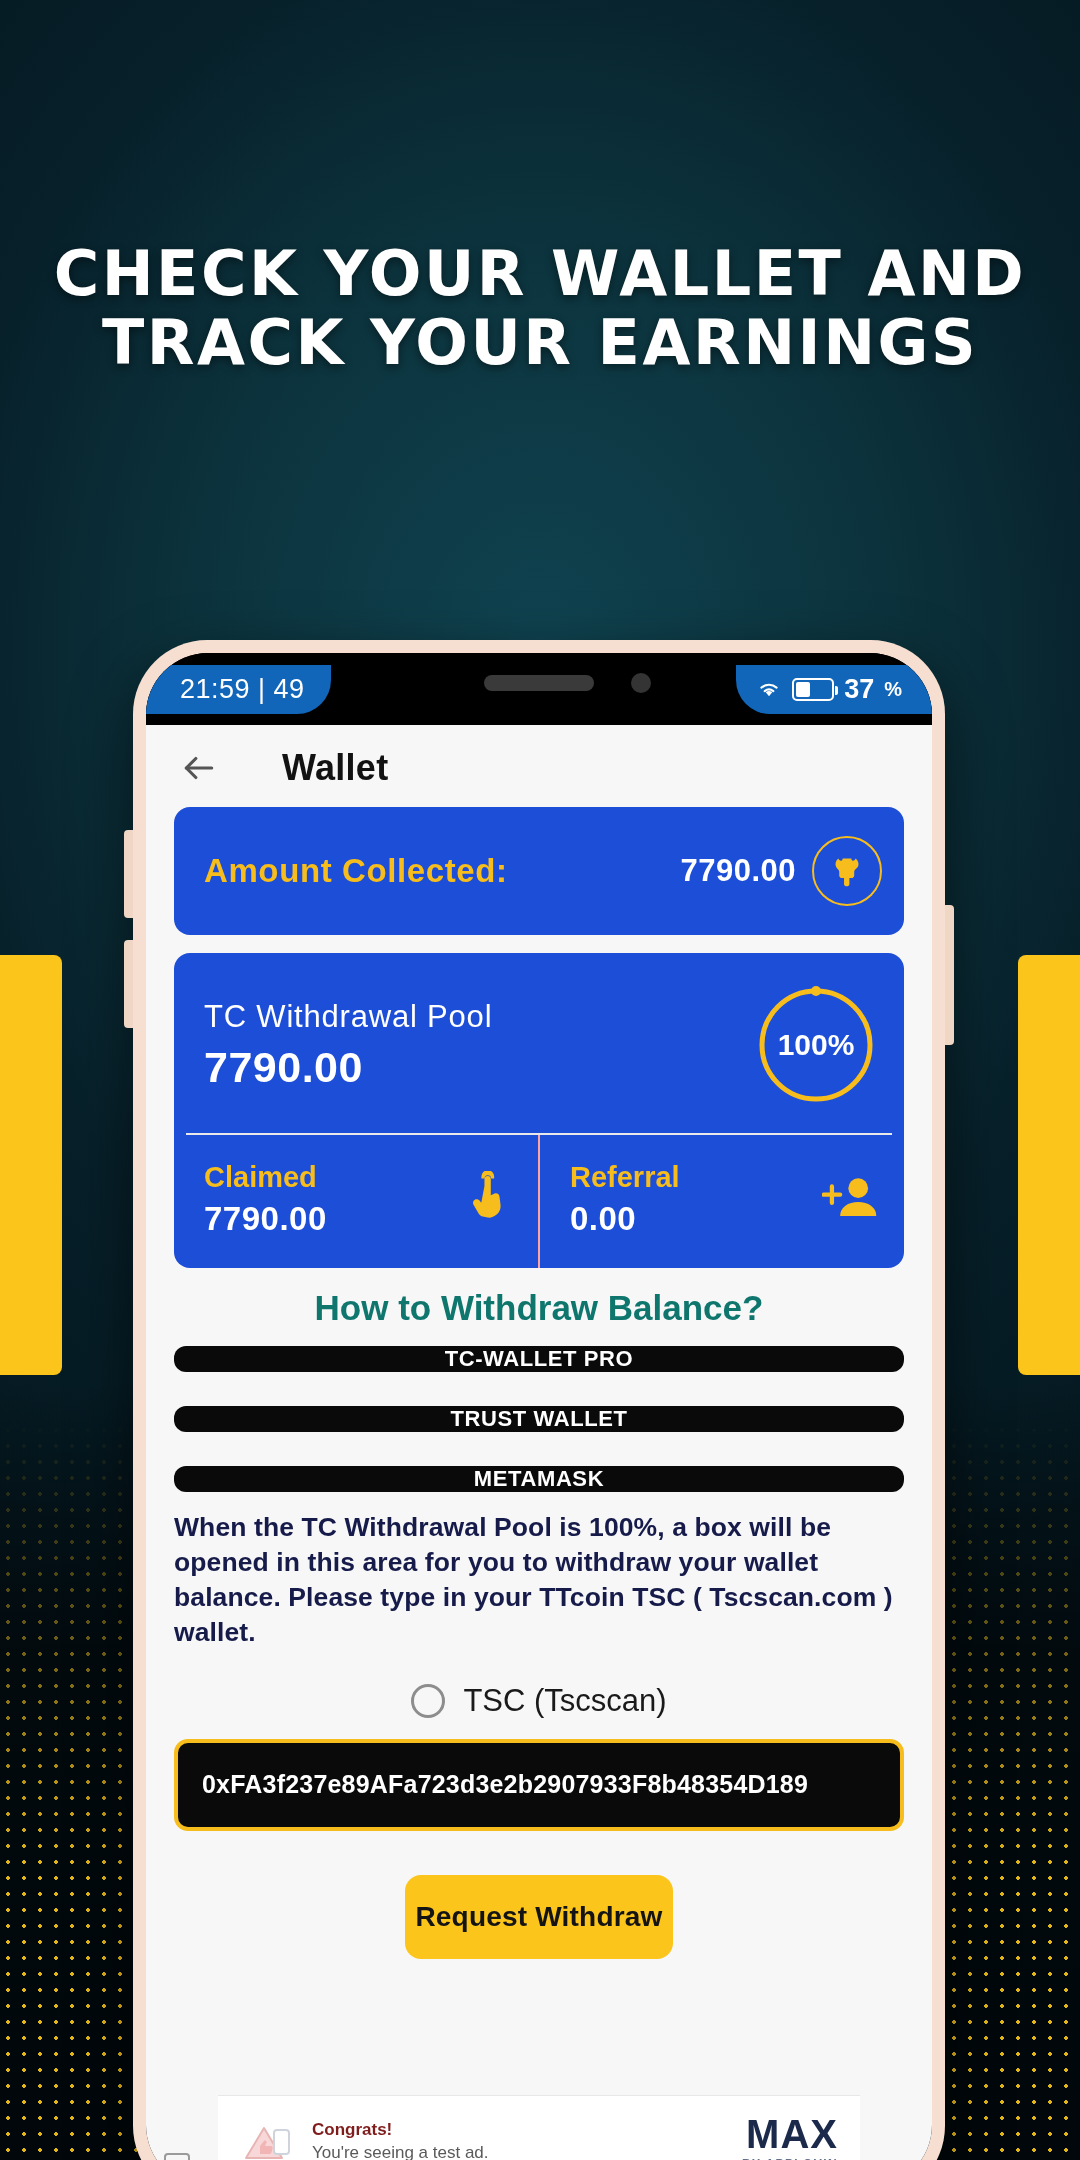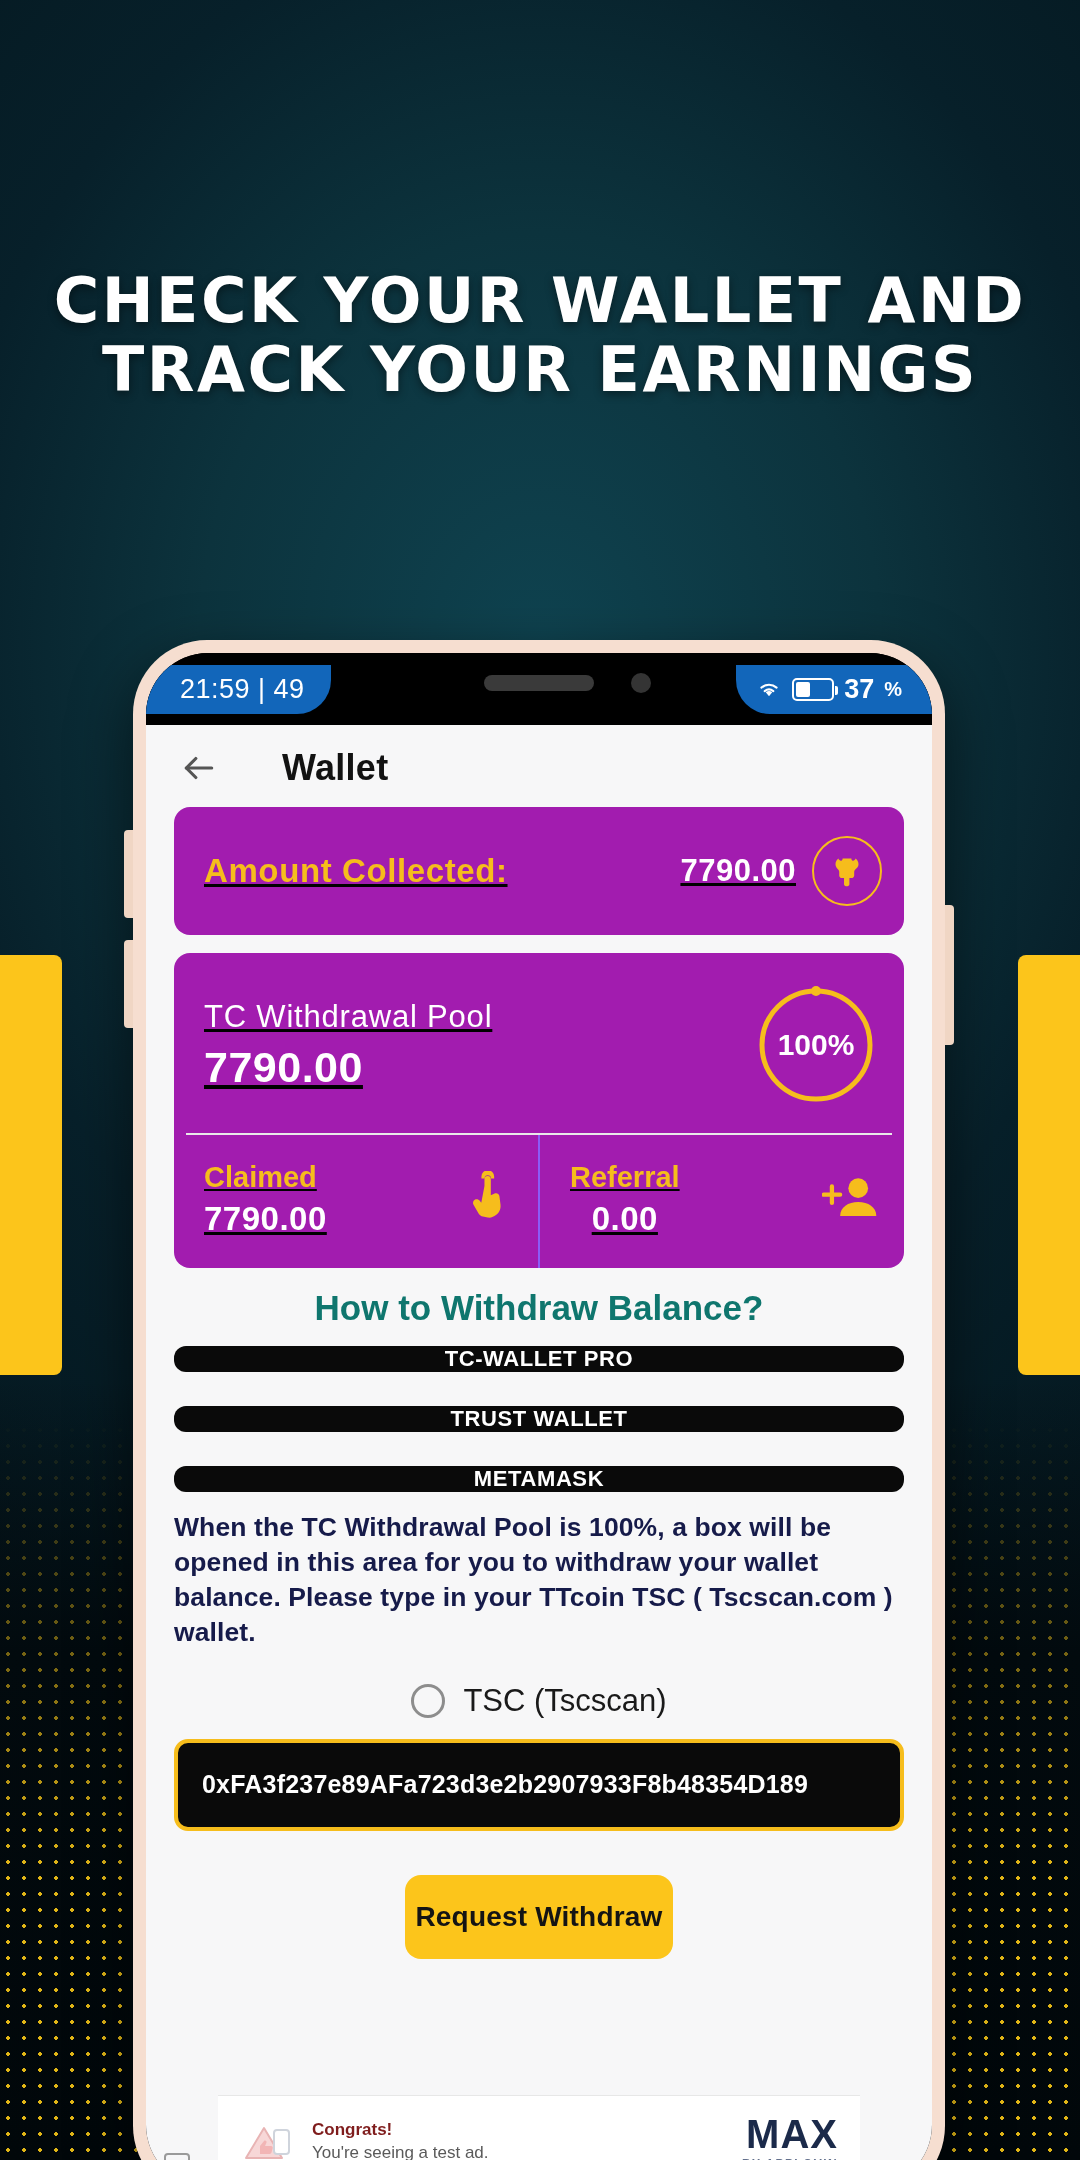--- a/index.html
+++ b/index.html
@@ -30,21 +30,21 @@
   .dots.left{ left:0; -webkit-mask-image:linear-gradient(to top,#000 38%,transparent 96%), linear-gradient(to right,#000 60%,transparent 100%); -webkit-mask-composite:source-in; mask-image:linear-gradient(to top,#000 38%,transparent 96%);}
   .dots.right{ right:0; -webkit-mask-image:linear-gradient(to top,#000 38%,transparent 96%); mask-image:linear-gradient(to top,#000 38%,transparent 96%);}
   .ybar{
     position:absolute; width:62px; background:#fcc51b; border-radius:6px;
   }
   .ybar.left{ left:0; top:955px; height:420px; border-radius:0 8px 8px 0;}
   .ybar.right{ right:0; top:955px; height:420px; border-radius:8px 0 0 8px;}
 
   
   #headline{
-    position:absolute; top:266px; left:0; right:0;
+    position:absolute; top:239px; left:0; right:0;
     text-align:center; color:#fff;
     font-family:"DejaVu Sans", sans-serif;
     font-weight:700;
     font-size:62px;
     letter-spacing:2.5px;
     line-height:1.12;
     text-shadow:0 3px 10px rgba(0,0,0,.45);
   }
   #headline div{ white-space:nowrap; }
 
@@ -104,23 +104,22 @@
   #appbar{
     display:flex; align-items:center; gap:64px;
     padding:22px 34px 18px 34px;
     background:#f7f7f8;
   }
   #back-arrow{ width:38px;height:38px;color:#555; display:block;}
   #appbar-title{ font-size:36px; font-weight:700; color:#121212; letter-spacing:.3px;}
 
   .card{
     margin:0 28px 18px 28px;
-    background:#a21caf;
+    background:#1d4ed8;
     border-radius:16px;
-    text-decoration:underline;
   }
   
   #amount-card{
     height:128px; display:flex; align-items:center; justify-content:space-between;
     padding:0 22px 0 30px;
   }
   #amount-label{ color:#f6bd1c; font-size:33px; font-weight:700; letter-spacing:.6px;}
   #amount-right{ display:flex; align-items:center; gap:16px;}
   #amount-value{ color:#fff; font-size:31px; font-weight:700; letter-spacing:.5px;}
   .coin{
@@ -135,21 +134,21 @@
   #pool-value{ color:#fff; font-size:43px; font-weight:800; margin-top:8px; letter-spacing:.5px;}
   #ring{ position:relative; width:124px;height:124px;}
   #ring svg{ position:absolute; inset:0; }
   #ring-text{
     position:absolute; inset:0; display:flex;align-items:center;justify-content:center;
     color:#fff;font-size:30px;font-weight:700;
   }
   #pool-sep{ height:2px; background:#e9e9e9; margin:0 12px;}
   #pool-bottom{ display:flex; }
   .stat{ flex:1; display:flex; align-items:center; justify-content:space-between; padding:26px 26px 30px 30px;}
-  .stat + .stat{ border-left:2px solid #8b5cf6;text-align:center;}
+  .stat + .stat{ border-left:2px solid #fca5a5;}
   .stat-label{ color:#f6bd1c; font-size:29px; font-weight:700;}
   .stat-value{ color:#fff; font-size:33px; font-weight:800; margin-top:6px; letter-spacing:.5px;}
 
   
   #how-title{ text-align:center; font-size:35px; font-weight:700; color:#0f766e; margin:20px 0 18px;}
   #wallet-btns{ display:flex; gap:34px; padding:0 28px;flex-direction:column;}
   .wbtn{
     flex:1; height:96px; background:#0a0a0a; color:#fff; border-radius:12px;
     display:flex; align-items:center; justify-content:center;
     font-size:22px; font-weight:700; letter-spacing:.6px;

